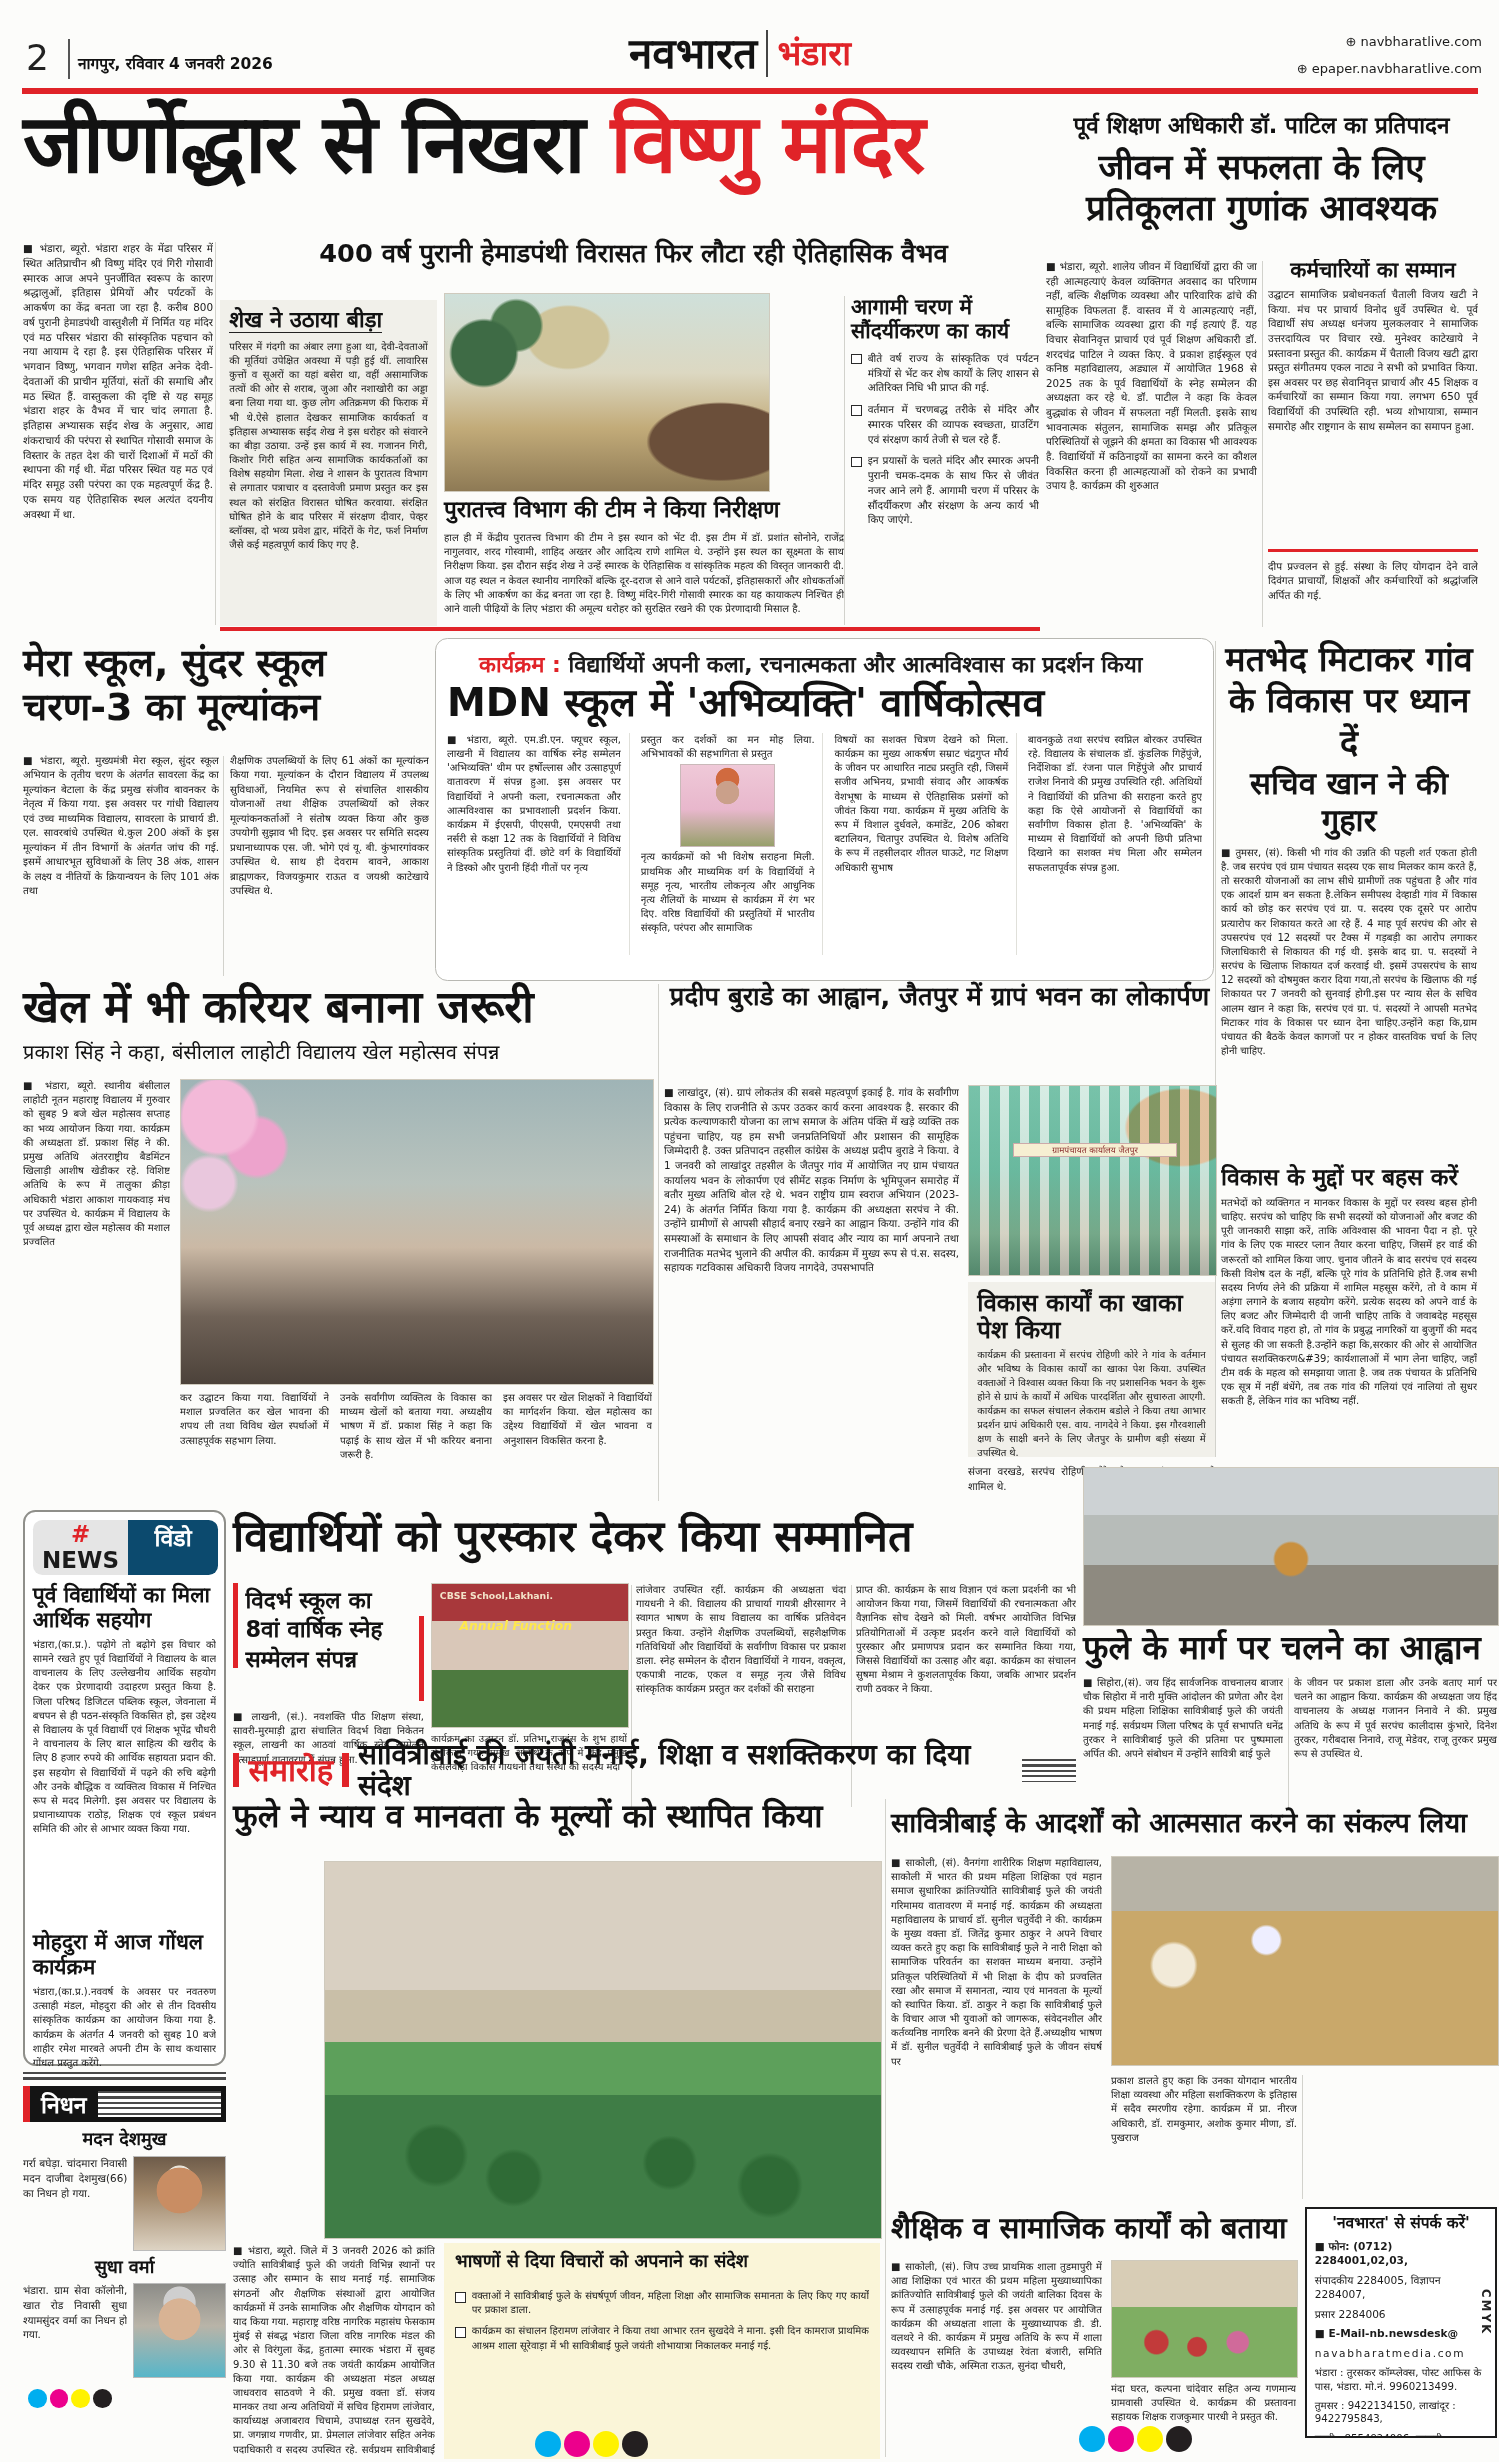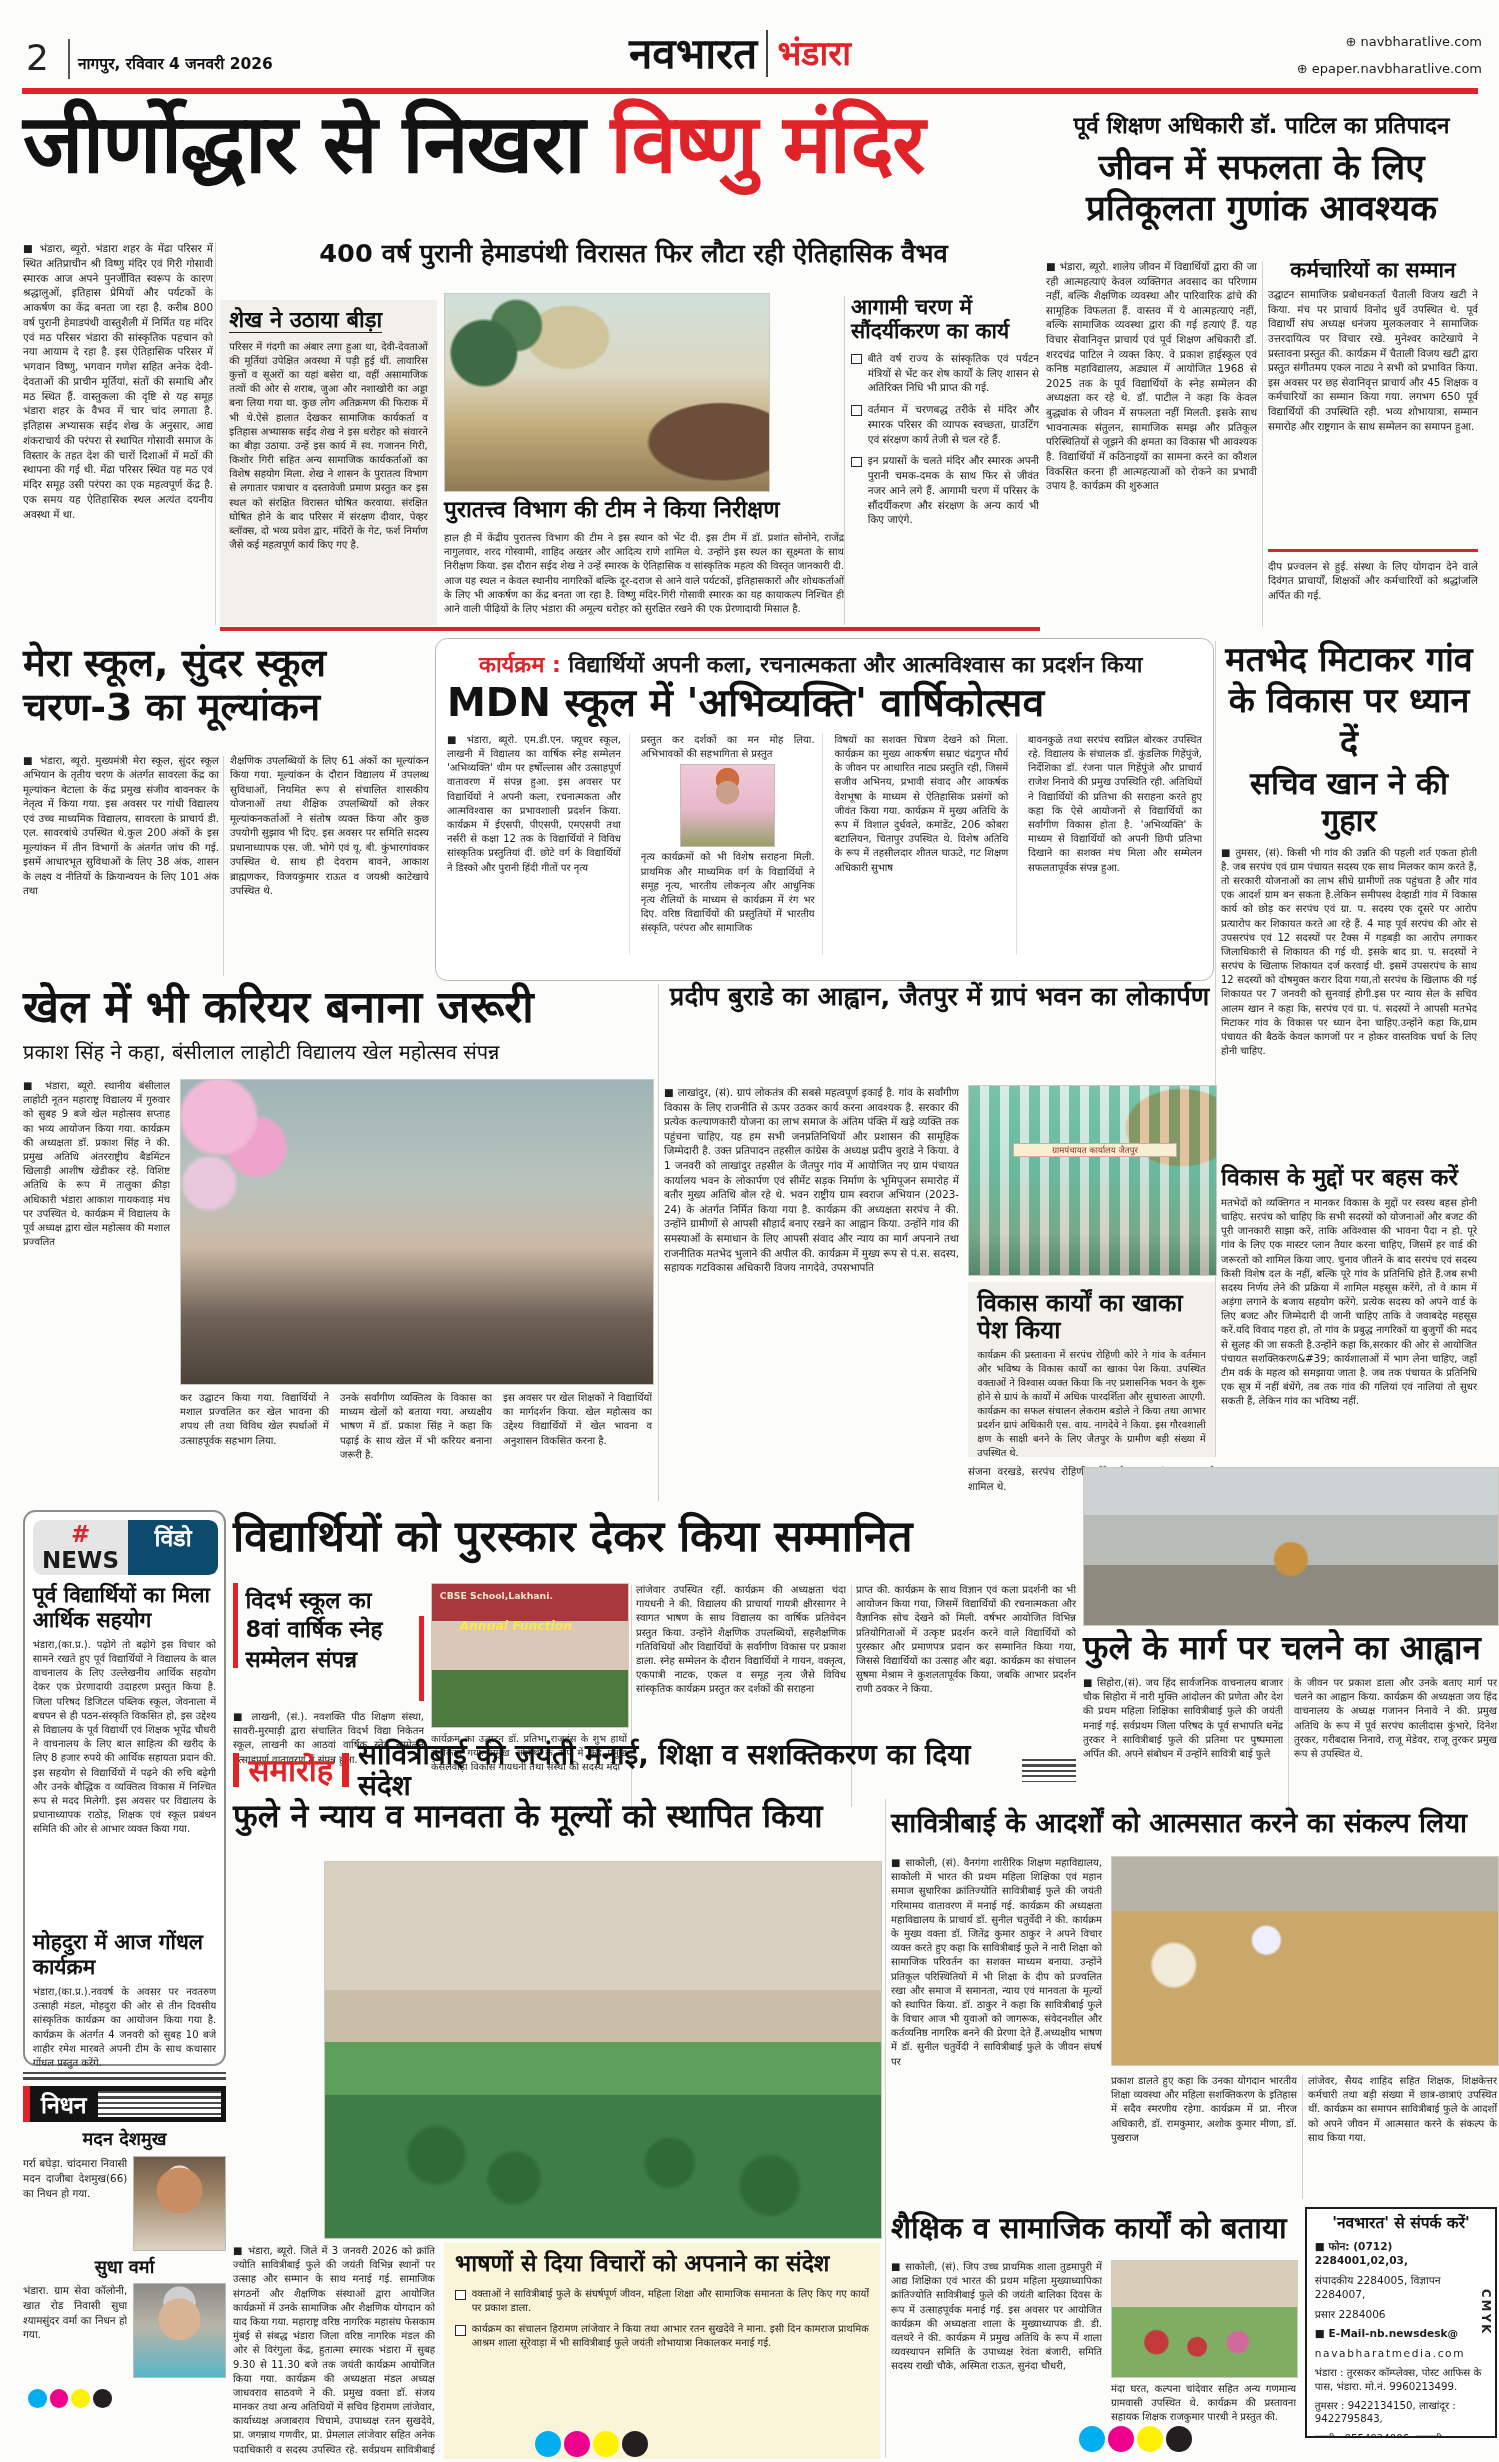--- a/index.html
+++ b/index.html
@@ -232,41 +232,40 @@
 
   <div class="abs hd" style="left:233px;top:1799px;width:649px;font-size:32px;">फुले ने न्याय व मानवता के मूल्यों को स्थापित किया</div>
   <div class="photo" style="left:324px;top:1861px;width:556px;height:376px;background:
       radial-gradient(circle at 20% 78%,#2f6b36 0 5%,rgba(0,0,0,0) 6%),
       radial-gradient(circle at 34% 84%,#2f6b36 0 5%,rgba(0,0,0,0) 6%),
       radial-gradient(circle at 62% 80%,#2f6b36 0 5%,rgba(0,0,0,0) 6%),
       radial-gradient(circle at 80% 86%,#2f6b36 0 5%,rgba(0,0,0,0) 6%),
       linear-gradient(180deg,#d9d0c2 0 34%,#c9bfa8 34% 48%,#5da05b 48% 62%,#3f7d46 62% 100%);"></div>
   <div class="abs j" style="left:233px;top:2244px;width:202px;height:213px;font-size:10px;">■ भंडारा, ब्यूरो. जिले में 3 जनवरी 2026 को क्रांति ज्योति सावित्रीबाई फुले की जयंती विभिन्न स्थानों पर उत्साह और सम्मान के साथ मनाई गई. सामाजिक संगठनों और शैक्षणिक संस्थाओं द्वारा आयोजित कार्यक्रमों में उनके सामाजिक और शैक्षणिक योगदान को याद किया गया. महाराष्ट्र वरिष्ठ नागरिक महासंघ फेसकाम मुंबई से संबद्ध भंडारा जिला वरिष्ठ नागरिक मंडल की ओर से विरंगुला केंद्र, हुतात्मा स्मारक भंडारा में सुबह 9.30 से 11.30 बजे तक जयंती कार्यक्रम आयोजित किया गया. कार्यक्रम की अध्यक्षता मंडल अध्यक्ष जाधवराव साठवणे ने की. प्रमुख वक्ता डॉ. संजय मानकर तथा अन्य अतिथियों में सचिव हिरामण लांजेवार, कार्याध्यक्ष अजाबराव चिचामे, उपाध्यक्ष रतन सुखदेवे, प्रा. जगन्नाथ गणवीर, प्रा. प्रेमलाल लांजेवार सहित अनेक पदाधिकारी व सदस्य उपस्थित रहे. सर्वप्रथम सावित्रीबाई फुले के चित्र पर माल्यार्पण कर पुष्प अर्पित किए गए.</div>
   <div class="abs" style="left:444px;top:2243px;width:436px;height:216px;background:#faf5d8;padding:7.8px 11px;box-sizing:border-box;overflow:hidden;">
-    <div class="hd" style="font-size:23px;margin-bottom:10px;">भाषणों से दिया विचारों को अपनाने का संदेश</div>
+    <div class="hd" style="font-size:18px;margin-bottom:18px;">भाषणों से दिया विचारों को अपनाने का संदेश</div>
     <div class="chkrow">
         <span class="chk"></span>
         <p class="j" style="margin:0;font-size:10px;">वक्ताओं ने सावित्रीबाई फुले के संघर्षपूर्ण जीवन, महिला शिक्षा और सामाजिक समानता के लिए किए गए कार्यों पर प्रकाश डाला.</p>
       </div>
     <div class="chkrow">
         <span class="chk"></span>
         <p class="j" style="margin:0;font-size:10px;">कार्यक्रम का संचालन हिरामण लांजेवार ने किया तथा आभार रतन सुखदेवे ने माना. इसी दिन कामराज प्राथमिक आश्रम शाला सूरेवाड़ा में भी सावित्रीबाई फुले जयंती शोभायात्रा निकालकर मनाई गई.</p>
       </div>
   </div>
 
   <div class="vline" style="left:885px;top:1799px;height:658px;"></div>
   <div class="abs hd" style="left:891px;top:1808px;width:607px;font-size:27px;">सावित्रीबाई के आदर्शों को आत्मसात करने का संकल्प लिया</div>
   <div class="abs j" style="left:891px;top:1856px;width:211px;height:346px;font-size:10px;">■ साकोली, (सं). वैनगंगा शारीरिक शिक्षण महाविद्यालय, साकोली में भारत की प्रथम महिला शिक्षिका एवं महान समाज सुधारिका क्रांतिज्योति सावित्रीबाई फुले की जयंती गरिमामय वातावरण में मनाई गई. कार्यक्रम की अध्यक्षता महाविद्यालय के प्राचार्य डॉ. सुनील चतुर्वेदी ने की. कार्यक्रम के मुख्य वक्ता डॉ. जितेंद्र कुमार ठाकुर ने अपने विचार व्यक्त करते हुए कहा कि सावित्रीबाई फुले ने नारी शिक्षा को सामाजिक परिवर्तन का सशक्त माध्यम बनाया. उन्होंने प्रतिकूल परिस्थितियों में भी शिक्षा के दीप को प्रज्वलित रखा और समाज में समानता, न्याय एवं मानवता के मूल्यों को स्थापित किया. डॉ. ठाकुर ने कहा कि सावित्रीबाई फुले के विचार आज भी युवाओं को जागरूक, संवेदनशील और कर्तव्यनिष्ठ नागरिक बनने की प्रेरणा देते हैं.अध्यक्षीय भाषण में डॉ. सुनील चतुर्वेदी ने सावित्रीबाई फुले के जीवन संघर्ष पर</div>
   <div class="photo" style="left:1111px;top:1856px;width:386px;height:208px;background:
       radial-gradient(circle at 16% 52%,#f2ead8 0 6%,rgba(0,0,0,0) 7%),
       radial-gradient(circle at 40% 40%,#eef 0 5%,rgba(0,0,0,0) 6%),
       linear-gradient(180deg,#b7b3a6 0 26%,#c9a86a 26% 100%);"></div>
   <div class="abs j" style="left:1111px;top:2074px;width:186px;height:127px;font-size:10px;">प्रकाश डालते हुए कहा कि उनका योगदान भारतीय शिक्षा व्यवस्था और महिला सशक्तिकरण के इतिहास में सदैव स्मरणीय रहेगा. कार्यक्रम में प्रा. नीरज अधिकारी, डॉ. रामकुमार, अशोक कुमार मीणा, डॉ. पुखराज</div>
   <div class="vline" style="left:1302px;top:2075px;height:124px;"></div>
-  <div class="abs j" style="left:1308px;top:2074px;width:189px;height:127px;font-size:10px;">लांजेवर, सैयद शाहिद सहित शिक्षक, शिक्षकेत्तर कर्मचारी तथा बड़ी संख्या में छात्र-छात्राएं उपस्थित थीं. कार्यक्रम का समापन सावित्रीबाई फुले के आदर्शों को अपने जीवन में आत्मसात करने के संकल्प के साथ किया गया.</div>
 
   <div class="abs hd" style="left:891px;top:2212px;width:407px;font-size:29.5px;">शैक्षिक व सामाजिक कार्यों को बताया</div>
   <div class="abs j" style="left:891px;top:2260px;width:211px;height:197px;font-size:10px;">■ साकोली, (सं). जिप उच्च प्राथमिक शाला तुडमापुरी में आद्य शिक्षिका एवं भारत की प्रथम महिला मुख्याध्यापिका क्रांतिज्योति सावित्रीबाई फुले की जयंती बालिका दिवस के रूप में उत्साहपूर्वक मनाई गई. इस अवसर पर आयोजित कार्यक्रम की अध्यक्षता शाला के मुख्याध्यापक डी. डी. वलथरे ने की. कार्यक्रम में प्रमुख अतिथि के रूप में शाला व्यवस्थापन समिति के उपाध्यक्ष रेवंता बंजारी, समिति सदस्य राखी चौके, अस्मिता राऊत, सुनंदा चौधरी,</div>
   <div class="photo" style="left:1111px;top:2260px;width:185px;height:116px;background:
       radial-gradient(circle at 24% 70%,#c23a3a 0 7%,rgba(0,0,0,0) 8%),
       radial-gradient(circle at 46% 74%,#c23a3a 0 7%,rgba(0,0,0,0) 8%),
       radial-gradient(circle at 68% 70%,#d06a9a 0 7%,rgba(0,0,0,0) 8%),
       linear-gradient(180deg,#d8cdb6 0 40%,#7fae62 40% 100%);"></div>
   <div class="abs j" style="left:1111px;top:2382px;width:185px;height:74px;font-size:10px;">मंदा घरत, कल्पना चांदेवार सहित अन्य गणमान्य ग्रामवासी उपस्थित थे. कार्यक्रम की प्रस्तावना सहायक शिक्षक राजकुमार पारधी ने प्रस्तुत की.</div>
 

